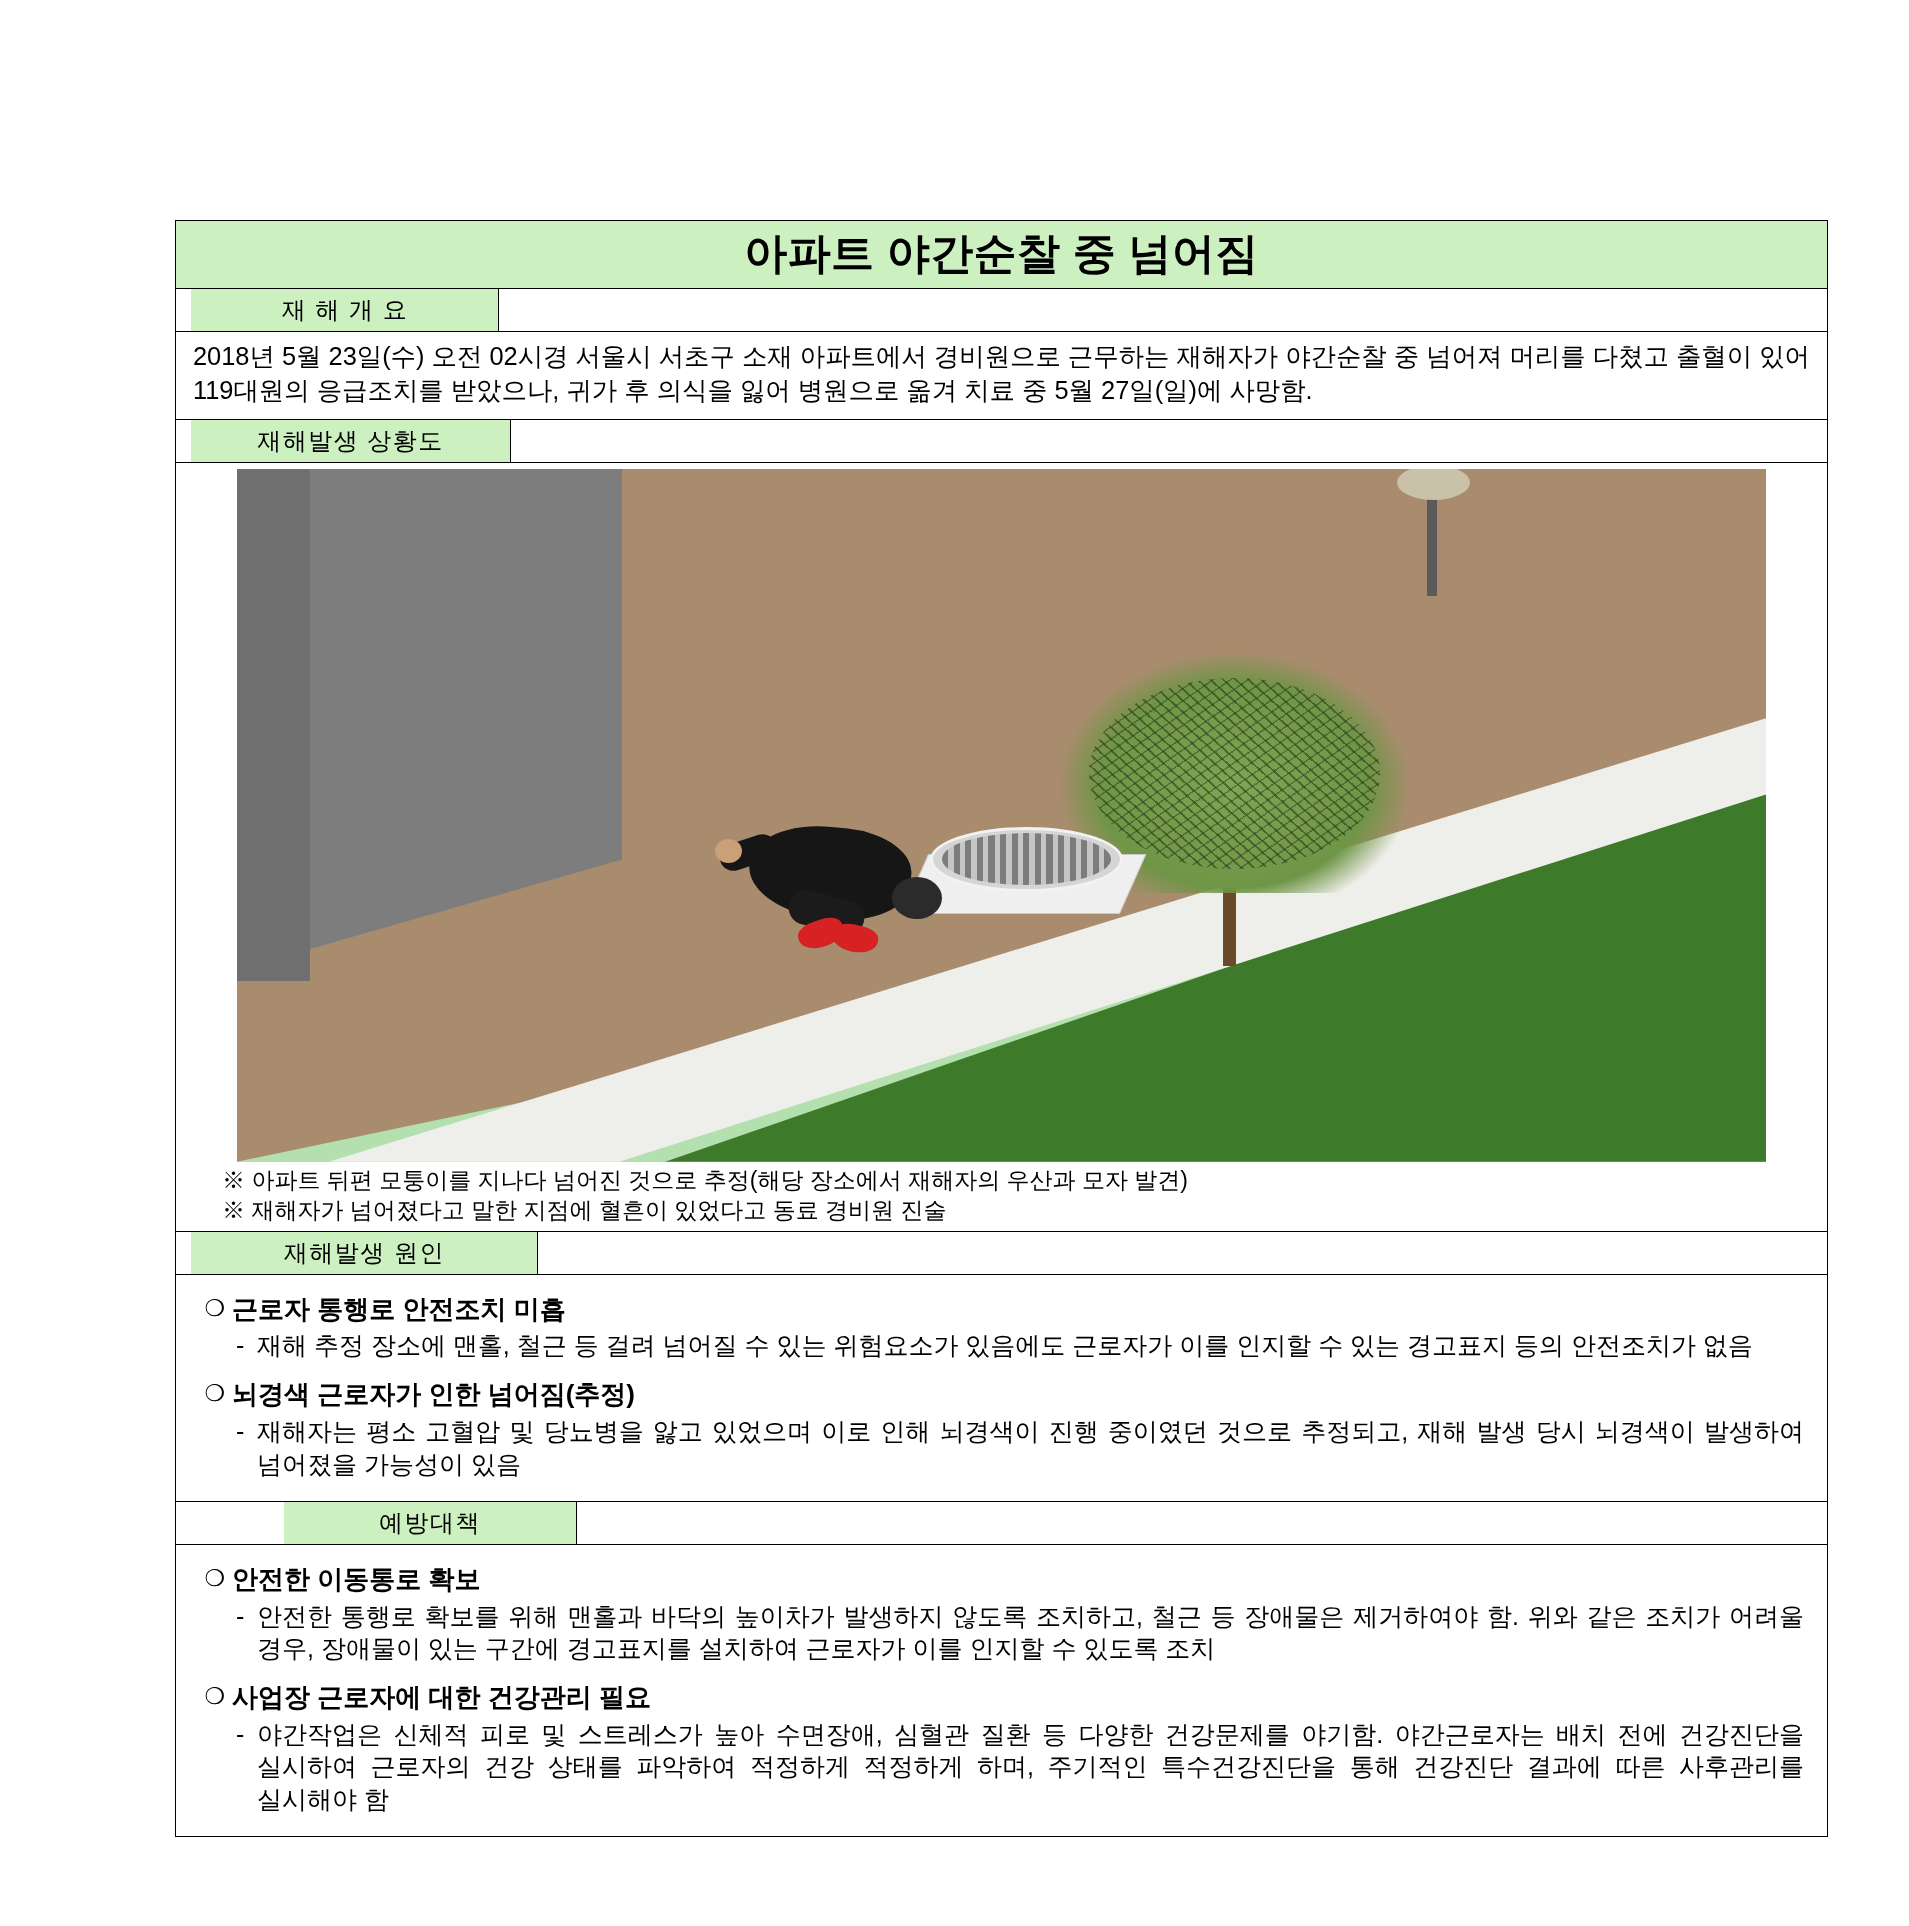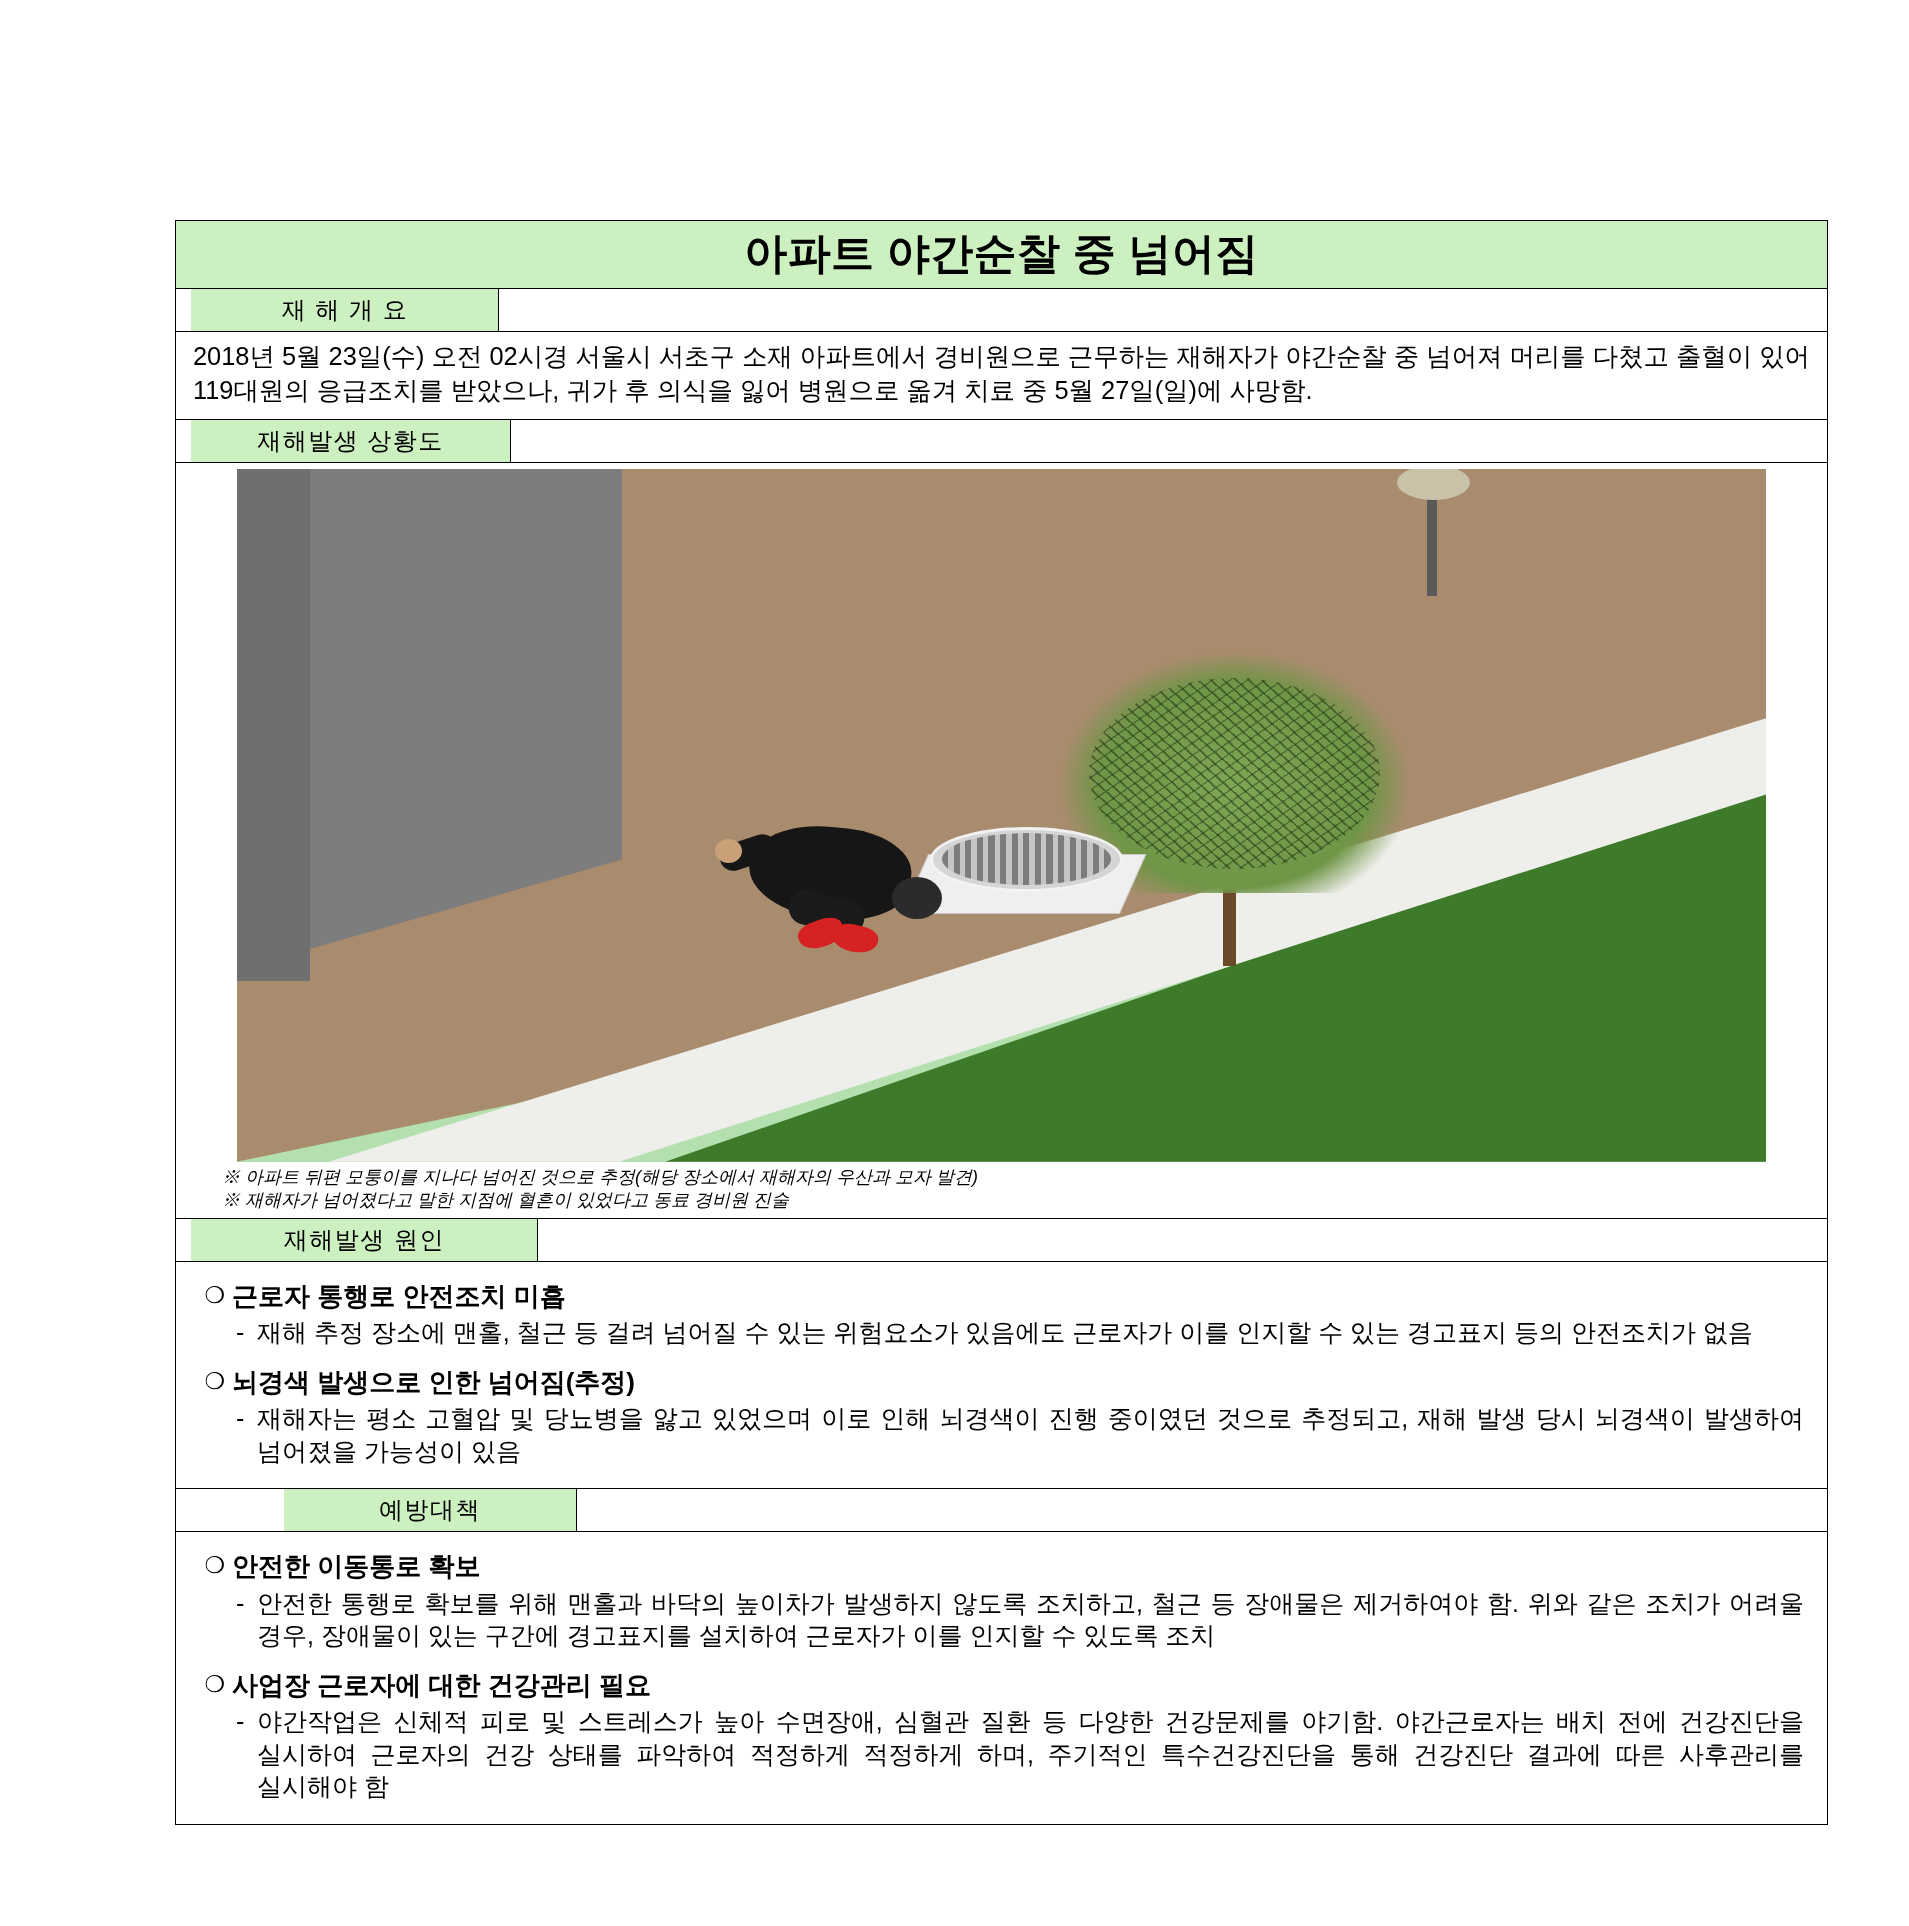--- a/index.html
+++ b/index.html
@@ -235,24 +235,23 @@
     width: 77px; height: 35px;
     background: #1b1b1b;
     border-radius: 17.3px;
     transform: rotate(14deg);
   }
 
   .fig-notes {
     padding: 4.6px 0 2.3px 46px;
   }
   .fig-notes .note {
-    font-size: 18px;
+    font-size: 23px;
     line-height: 1.28;
     white-space: nowrap;
-    font-style: italic;
   }
 
   
   .content-body {
     border-bottom: 1.9px solid #000000;
     padding: 19px 23px 21px 23px;
   }
   .content-body.last { border-bottom: 0; }
   .bullet-group { margin-bottom: 17.7px; }
   .bullet-group:last-child { margin-bottom: 0; }
@@ -364,21 +363,21 @@
         </div>
         <div class="bullet-sub">
           <span class="dash">-</span>
           <span class="sub-text">재해 추정 장소에 맨홀, 철근 등 걸려 넘어질 수 있는 위험요소가 있음에도 근로자가 이를 인지할 수 있는 경고표지 등의 안전조치가 없음</span>
         </div>
       </div>
 
       <div class="bullet-group">
         <div class="bullet-head">
           <span class="marker">❍</span>
-          <span>뇌경색 발생으로 인한 넘어짐(추정)</span>
+          <span>뇌경색 근로자가 인한 넘어짐(추정)</span>
         </div>
         <div class="bullet-sub">
           <span class="dash">-</span>
           <span class="sub-text">재해자는 평소 고혈압 및 당뇨병을 앓고 있었으며 이로 인해 뇌경색이 진행 중이였던 것으로 추정되고, 재해 발생 당시 뇌경색이 발생하여 넘어졌을 가능성이 있음</span>
         </div>
       </div>
     </div>
 
     <div class="label-row">
       <div class="label-tab tab-prevent">

